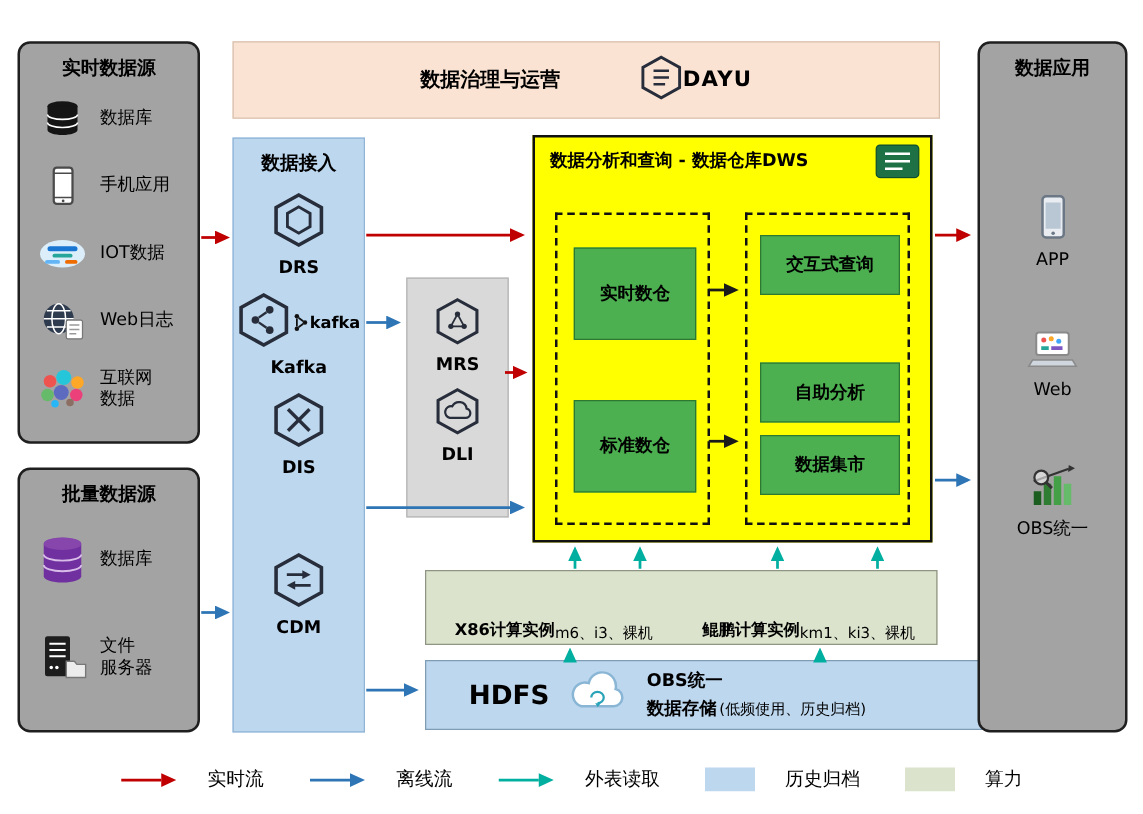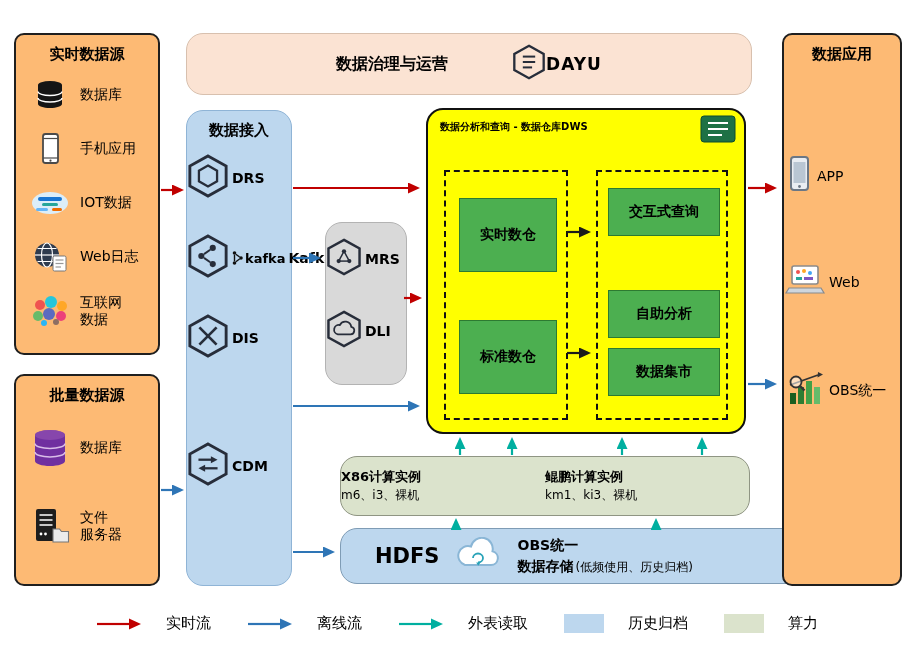--- a/index.html
+++ b/index.html
@@ -1,45 +1,45 @@
 <!DOCTYPE html>
 <html><head>
 <meta charset="utf-8">
 <style>
   html,body{margin:0;padding:0;background:#fff;}
   .canvas{position:relative;width:914px;height:651px;background:#fff;overflow:hidden;
           font-family:"DejaVu Sans","Liberation Sans",sans-serif;color:#000;}
-  .abs{position:absolute;box-sizing:border-box;border-radius:17px;}
-  .panel{border:2px solid #1f1f1f;border-radius:10px;background:#fdba74;}
+  .abs{position:absolute;box-sizing:border-box;}
+  .panel{border:2px solid #1f1f1f;border-radius:10px;background:#a3a3a3;}
   .title{font-weight:700;font-size:15px;text-align:center;padding-top:10px;}
   .pre{white-space:pre-line;}
   
   .src-rows{margin-top:4px;}
   .src-row{height:54px;display:flex;align-items:center;gap:6px;padding-left:10px;}
   .src-row.tall{height:78px;}
   .icon-wrap{width:48px;min-width:48px;display:flex;justify-content:center;align-items:center;}
   .src-label{font-size:14px;line-height:1.25;}
   
   .ing{background:#bdd7ee;border:1px solid #8fb4d6;}
-  .ing-item,.eng-item,.app-item{position:absolute;left:0;width:100%;display:flex;flex-direction:row;align-items:center;gap:3px;}
+  .ing-item,.eng-item,.app-item{position:absolute;left:0;width:100%;display:flex;flex-direction:column;align-items:center;gap:3px;}
   .svc-label{font-weight:700;font-size:14px;}
   .kafka-row{display:flex;align-items:center;gap:2px;}
   .kafka-word{font-weight:700;font-size:13px;}
   
   .eng{background:#d9d9d9;border:1px solid #b3b3b3;}
   
   .dws{background:#ffff00;border:2px solid #111;}
-  .dws-title{font-weight:700;font-size:10px;padding:10px 0 0 12px;}
+  .dws-title{font-weight:700;font-size:14px;padding:10px 0 0 12px;}
   .dws-icon{position:absolute;right:8px;top:5px;}
   .dashed{position:absolute;border:2px dashed #111;box-sizing:border-box;}
   .green{position:absolute;background:#4caf50;border:1px solid #2c7a31;display:flex;align-items:center;
          justify-content:center;font-weight:700;font-size:14px;box-sizing:border-box;}
   
   .compute{background:#dbe3cc;border:1px solid #8f9583;display:flex;}
-  .comp-half{flex:1;display:flex;flex-direction:column;align-items:flex-start;justify-content:center;line-height:1.45;}
+  .comp-half{flex:1;display:flex;flex-direction:row;align-items:flex-end;justify-content:center;line-height:1.45;}
   .comp-title{font-weight:700;font-size:13px;}
   .comp-spec{font-size:12px;}
   .hdfs{background:#bdd7ee;border:1px solid #7f9cb5;display:flex;align-items:center;gap:14px;padding-left:34px;}
   .hdfs-label{font-weight:700;font-size:21px;}
   .obs-text{line-height:1.35;}
   .obs-bold{font-weight:700;font-size:14px;}
   .obs-note{font-size:12px;margin-left:2px;font-weight:400;}
   
   .gov{background:#fbe3d3;border:1px solid #d8c0ae;display:flex;align-items:center;justify-content:center;gap:64px;}
   .gov-title{font-weight:700;font-size:16px;}
@@ -267,21 +267,21 @@
             <line x1="12" y1="19.5" x2="26" y2="19.5" stroke="#272d3a" stroke-width="2.4"></line>
             <path d="M25,15.8 L32,19.5 L25,23.2 Z" fill="#272d3a"></path>
             <line x1="32" y1="28.5" x2="18" y2="28.5" stroke="#272d3a" stroke-width="2.4"></line>
             <path d="M19,24.8 L12,28.5 L19,32.2 Z" fill="#272d3a"></path>
           </svg>
       </span>
       <span class="svc-label">CDM</span>
     </div>
   </div>
 
-  <div class="abs eng" style="left:325px;top:222px;width:82px;height:163px;">
+  <div class="abs eng" style="left:325px;top:222px;width:82px;height:192px;">
     <div class="eng-item" style="top:14px;">
       <span>
         <svg width="36" height="40" viewBox="0 0 44 48">
             <polygon points="22,3 41,13.5 41,34.5 22,45 3,34.5 3,13.5" fill="none" stroke="#272d3a" stroke-width="3"></polygon>
             <circle cx="22" cy="17" r="2.6" fill="#272d3a"></circle>
             <circle cx="15.5" cy="29" r="2.6" fill="#272d3a"></circle>
             <circle cx="28.5" cy="29" r="2.6" fill="#272d3a"></circle>
             <line x1="22" y1="17" x2="15.5" y2="29" stroke="#272d3a" stroke-width="1.8"></line>
             <line x1="22" y1="17" x2="28.5" y2="29" stroke="#272d3a" stroke-width="1.8"></line>
             <line x1="15.5" y1="29" x2="28.5" y2="29" stroke="#272d3a" stroke-width="1.8"></line>

